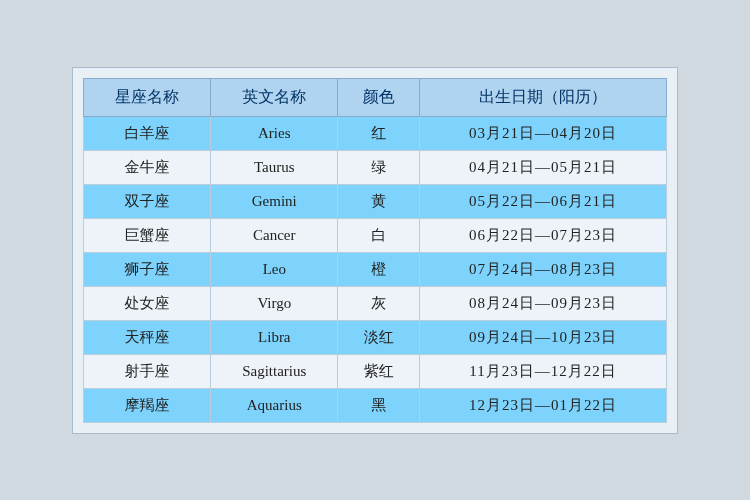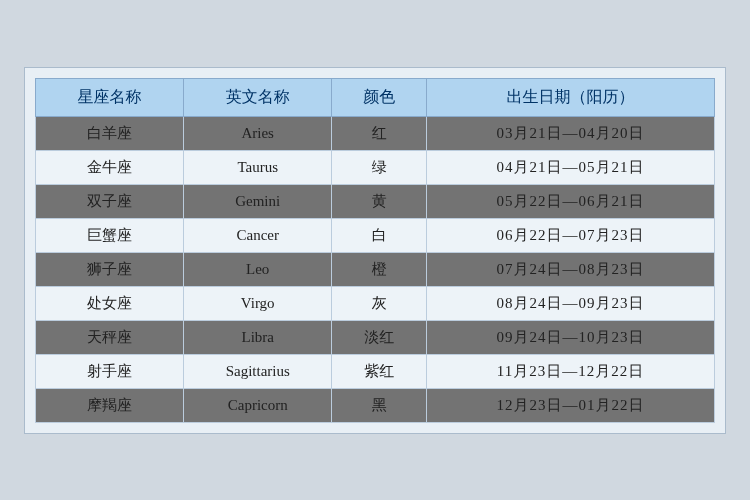--- a/index.html
+++ b/index.html
@@ -19,39 +19,39 @@
     }
 
     .table-container {
       background-color: #e8eff5;
       border: 1px solid #aabbcc;
       padding: 10px;
     }
 
     table {
       border-collapse: collapse;
-      width: 680px;
+      width: 584px;
     }
 
     thead tr {
       background-color: #b0d4f0;
     }
 
     thead th {
       border: 1px solid #88aacc;
       padding: 8px 12px;
       text-align: center;
       font-size: 16px;
       font-weight: normal;
       color: #003366;
       white-space: nowrap;
     }
 
     tbody tr {
-      background-color: #737373;
+      background-color: #7dd3fc;
     }
 
     tbody tr:nth-child(even) {
       background-color: #edf3f8;
     }
 
     tbody td {
       border: 1px solid #bbccdd;
       padding: 7px 12px;
       text-align: center;
@@ -125,19 +125,19 @@
           <td>09月24日—10月23日</td>
         </tr>
         <tr>
           <td>射手座</td>
           <td>Sagittarius</td>
           <td>紫红</td>
           <td>11月23日—12月22日</td>
         </tr>
         <tr>
           <td>摩羯座</td>
-          <td>Capricorn</td>
+          <td>Aquarius</td>
           <td>黑</td>
           <td>12月23日—01月22日</td>
         </tr>
       </tbody>
   </table>
 </div>
 
 </body></html>

